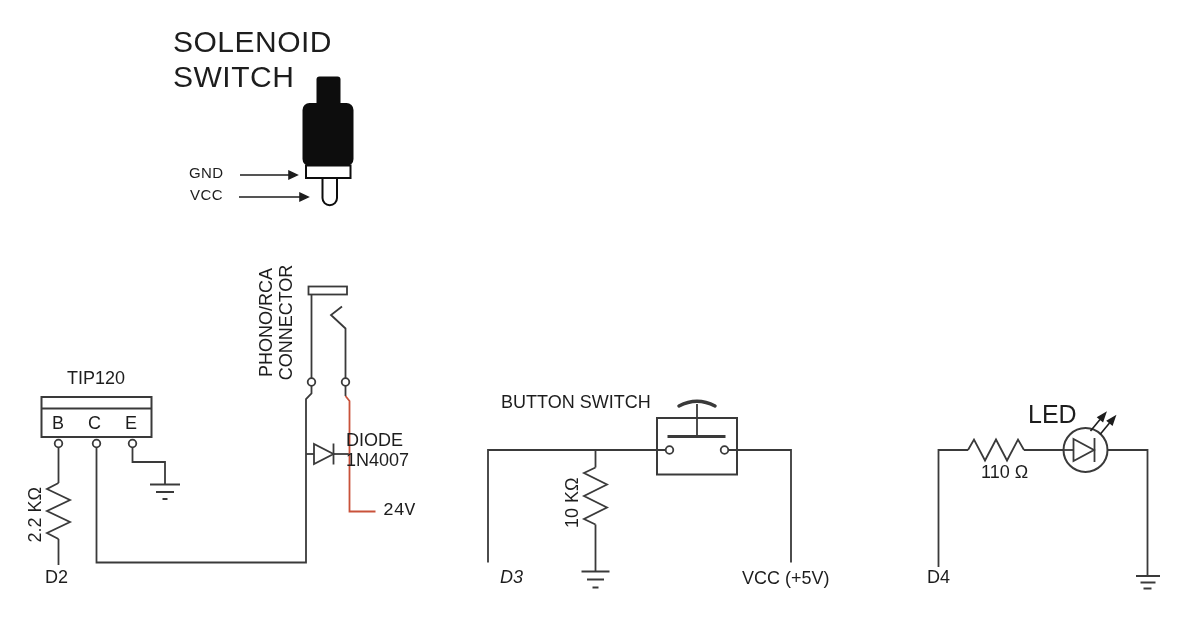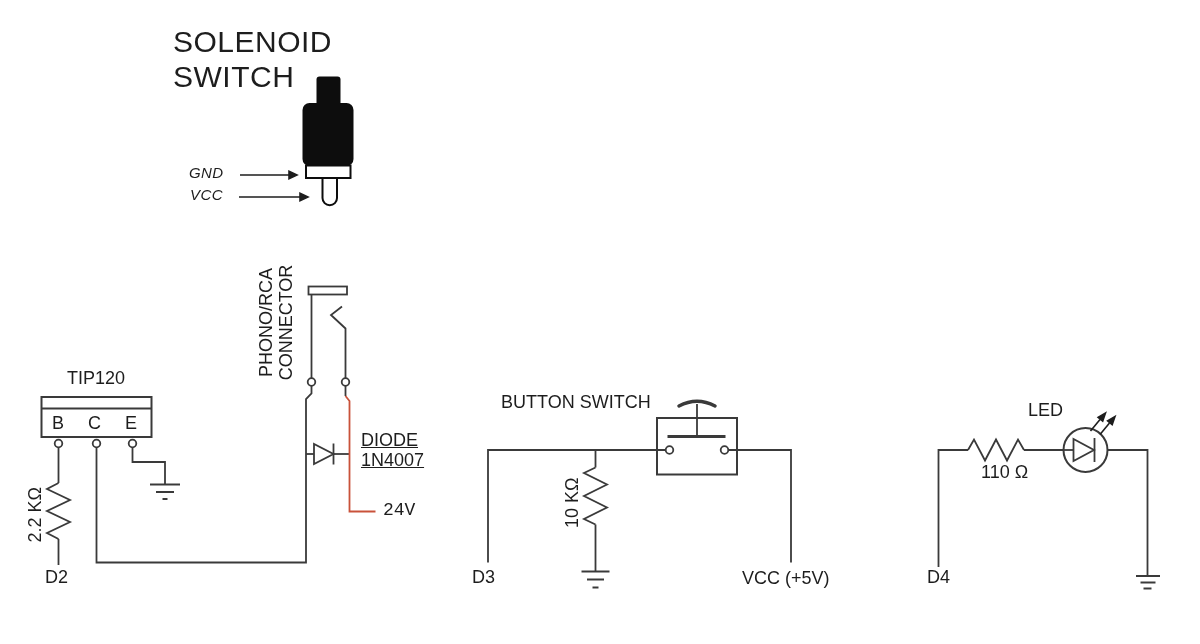--- a/index.html
+++ b/index.html
@@ -2,21 +2,21 @@
 <html><head>
 <meta charset="utf-8">
 <style>
   html,body{margin:0;padding:0;background:#ffffff;}
   .canvas{
     position:relative;width:1200px;height:644px;background:#ffffff;overflow:hidden;
     font-family:"Liberation Sans", sans-serif;color:#1d1d1d;padding-left:48px;
   }
   .canvas svg{position:absolute;left:0;top:0;}
   .lbl{position:absolute;font-size:18px;color:#1d1d1d;white-space:nowrap;line-height:1.08;}
-  .sm{font-size:15px;letter-spacing:.4px;font-style:italic;}
+  .sm{font-size:15px;letter-spacing:.4px;}
   .rot{transform:rotate(-90deg);transform-origin:center center;text-align:center;}
   .title{font-size:30px;line-height:35px;letter-spacing:.5px;}
   .two-line{line-height:19.5px;}
 </style>
 </head>
 <body>
 
 <div class="canvas">
 
   <svg width="1200" height="644" viewBox="0 0 1200 644">
@@ -131,28 +131,28 @@
   <div class="lbl" style="left:88px;top:414px;">C</div>
   <div class="lbl" style="left:125px;top:414px;">E</div>
   <div class="lbl rot" style="left:7px;top:505px;width:58px;">2.2 KΩ</div>
   <div class="lbl" style="left:45px;top:568px;">D2</div>
 
   <div class="lbl rot two-line" style="left:218px;top:303px;width:116px;">
     <div>PHONO/RCA</div>
     <div>CONNECTOR</div>
   </div>
 
-  <div class="lbl two-line" style="left:361px;top:431px;text-decoration:underline;">
+  <div class="lbl two-line" style="left:346px;top:431px;">
     <div>DIODE</div>
     <div>1N4007</div>
   </div>
   <div class="lbl" style="left:383px;top:501px;font-family:Liberation Mono, monospace;">24V</div>
 
   <div class="lbl" style="left:501px;top:393px;text-align:right;">BUTTON SWITCH</div>
   <div class="lbl rot" style="left:547px;top:493px;width:52px;">10 KΩ</div>
-  <div class="lbl" style="left:472px;top:568px;">D3</div>
+  <div class="lbl" style="left:500px;top:568px;font-style:italic;">D3</div>
   <div class="lbl" style="left:742px;top:569px;">VCC (+5V)</div>
 
   <div class="lbl" style="left:981px;top:463px;">110 Ω</div>
-  <div class="lbl" style="left:1028px;top:401px;font-size:18px;">LED</div>
+  <div class="lbl" style="left:1028px;top:401px;font-size:25px;">LED</div>
   <div class="lbl" style="left:927px;top:568px;">D4</div>
 
 </div>
 
 </body></html>

